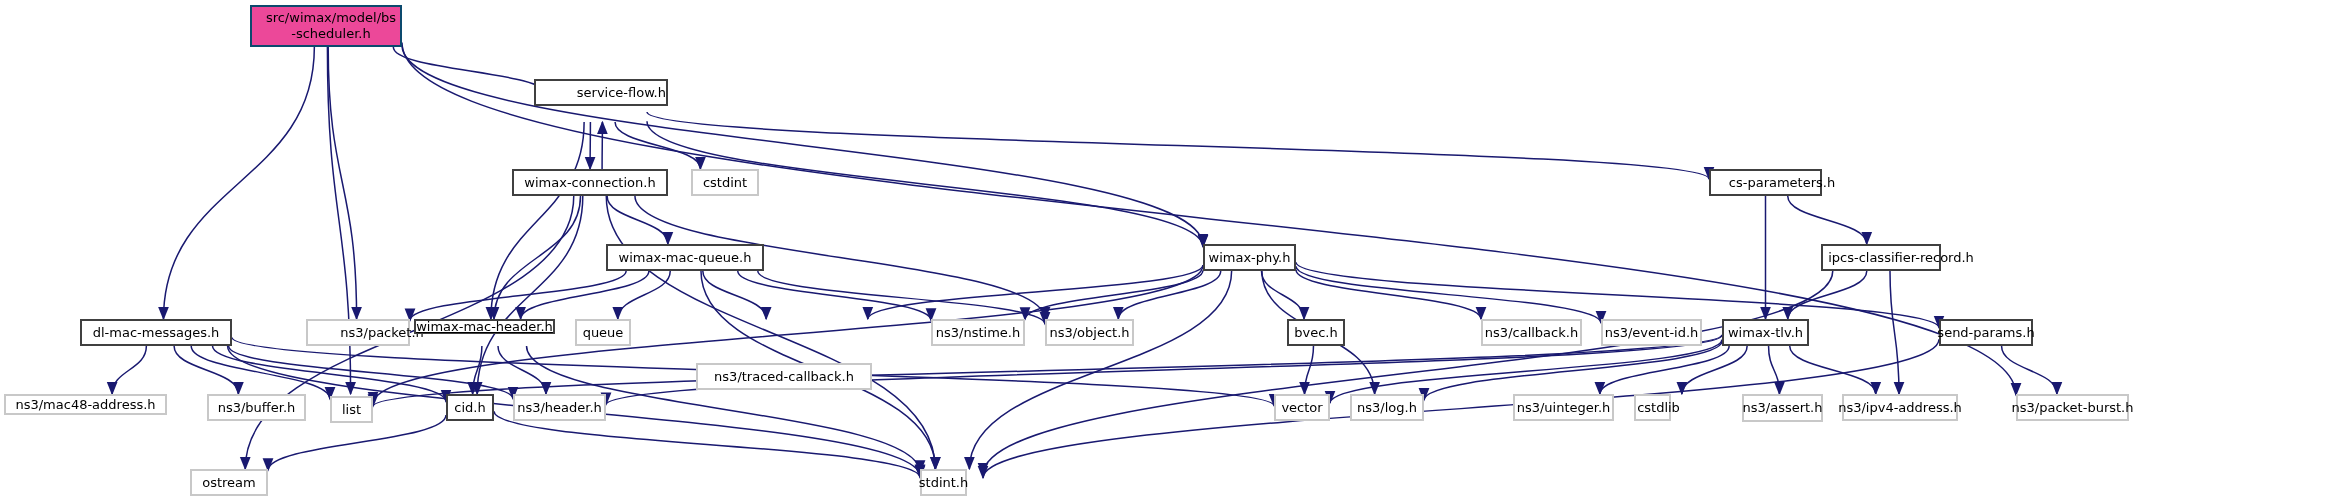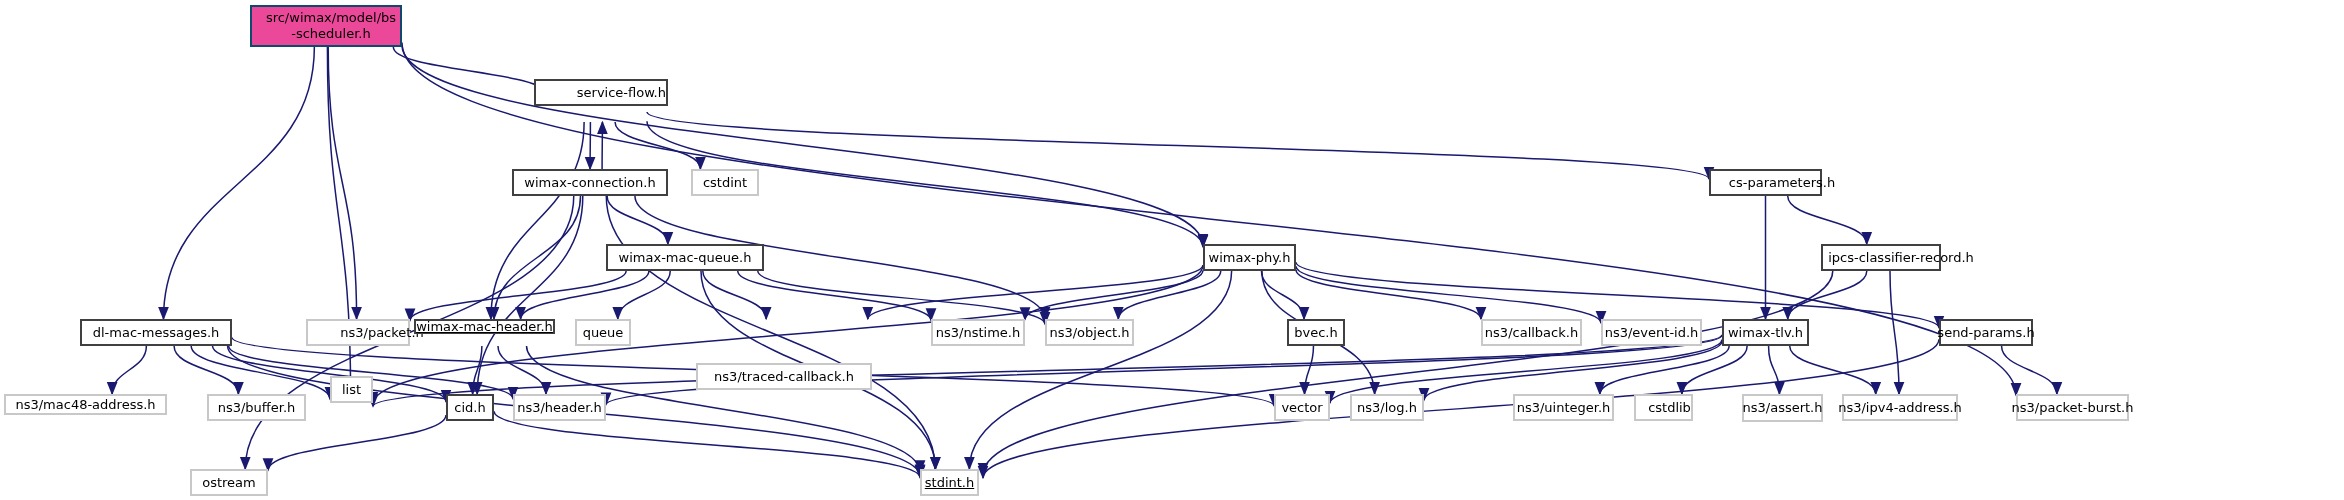--- a/index.html
+++ b/index.html
@@ -150,49 +150,49 @@
     </div>
   <div class="node internal" id="n-send_params" style="left:1939px;top:319px;width:94px;height:27px;text-align:center;">
       <span>send-params.h</span>
     </div>
   <div class="node external" id="n-ns3_mac48_address" style="left:4px;top:394px;width:163px;height:21px;">
       <span>ns3/mac48-address.h</span>
     </div>
   <div class="node external" id="n-ns3_buffer" style="left:207px;top:394px;width:99px;height:27px;">
       <span>ns3/buffer.h</span>
     </div>
-  <div class="node external" id="n-list" style="left:330px;top:376px;width:43px;height:27px;">
+  <div class="node external" id="n-list" style="left:330px;top:396px;width:43px;height:27px;">
       <span>list</span>
     </div>
   <div class="node internal" id="n-cid" style="left:446px;top:394px;width:48px;height:27px;text-align:right;">
       <span>cid.h</span>
     </div>
   <div class="node external" id="n-ns3_header" style="left:513px;top:394px;width:93px;height:27px;">
       <span>ns3/header.h</span>
     </div>
   <div class="node external" id="n-vector" style="left:1274px;top:394px;width:56px;height:27px;">
       <span>vector</span>
     </div>
   <div class="node external" id="n-ns3_log" style="left:1350px;top:394px;width:74px;height:27px;align-items:center;">
       <span>ns3/log.h</span>
     </div>
   <div class="node external" id="n-ns3_uinteger" style="left:1513px;top:394px;width:101px;height:27px;">
       <span>ns3/uinteger.h</span>
     </div>
-  <div class="node external" id="n-cstdlib" style="left:1634px;top:394px;width:59px;height:27px;padding-left:12px;">
+  <div class="node external" id="n-cstdlib" style="left:1634px;top:394px;width:37px;height:27px;padding-left:12px;">
       <span>cstdlib</span>
     </div>
   <div class="node external" id="n-ns3_assert" style="left:1742px;top:394px;width:81px;height:28px;">
       <span>ns3/assert.h</span>
     </div>
   <div class="node external" id="n-ns3_ipv4_address" style="left:1842px;top:394px;width:116px;height:27px;">
       <span>ns3/ipv4-address.h</span>
     </div>
   <div class="node external" id="n-ns3_packet_burst" style="left:2016px;top:394px;width:113px;height:27px;">
       <span>ns3/packet-burst.h</span>
     </div>
   <div class="node external" id="n-ostream" style="left:190px;top:469px;width:78px;height:27px;">
       <span>ostream</span>
     </div>
-  <div class="node external" id="n-stdint" style="left:920px;top:469px;width:59px;height:27px;text-decoration:underline;">
+  <div class="node external" id="n-stdint" style="left:920px;top:469px;width:47px;height:27px;">
       <span>stdint.h</span>
     </div>
 </div>
 
 </body></html>

